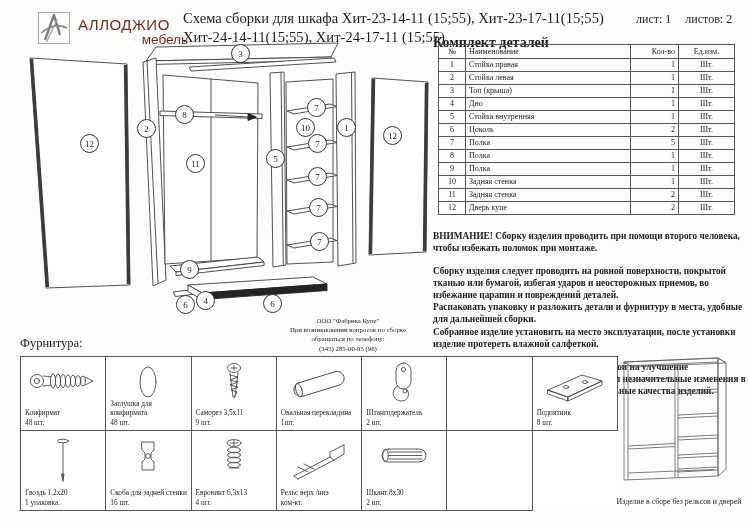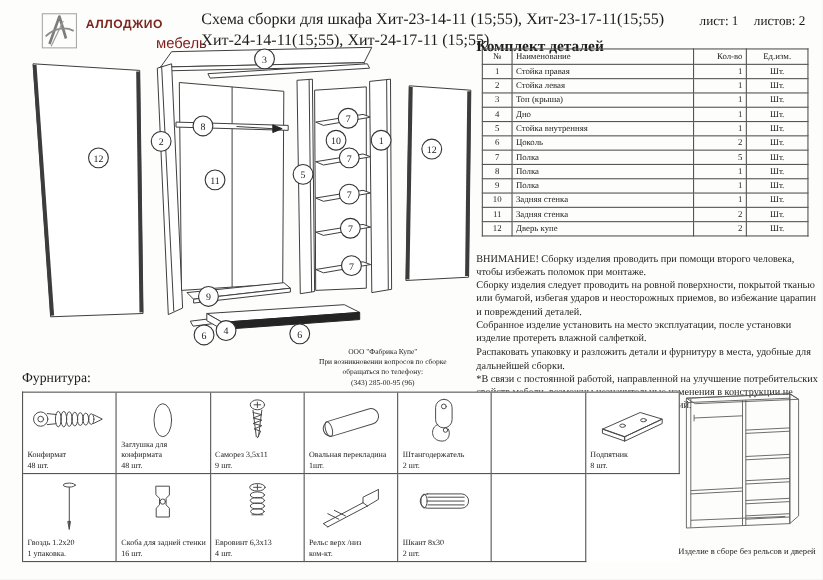--- a/index.html
+++ b/index.html
@@ -1,21 +1,21 @@
 <!DOCTYPE html>
 <html><head>
 <meta charset="utf-8">
 <style>
   html,body{margin:0;padding:0;background:#e8e8e8;}
   .page{position:relative;width:748px;height:527px;background:#fdfdfb;overflow:hidden;
         font-family:"Liberation Serif",serif;color:#1c1c1c;}
   
   .logo-box{position:absolute;left:37px;top:11px;}
   .brand{position:absolute;left:78px;top:16px;font-family:"Liberation Sans",sans-serif;
-         font-weight:bold;font-size:11px;letter-spacing:.5px;}
+         font-weight:normal;font-size:15px;letter-spacing:.5px;}
   .brand-sub{position:absolute;left:78px;top:32px;width:110px;text-align:right;
          font-family:"Liberation Sans",sans-serif;font-size:13.5px;}
   .title{position:absolute;left:183px;top:9px;font-size:14.6px;line-height:1.28;white-space:nowrap;}
   .sheetinfo{position:absolute;left:636px;top:12px;font-size:12px;white-space:nowrap;}
   .sheetinfo span{margin-right:14px;margin-top:40px;}
   
   .diag{position:absolute;left:15px;top:40px;}
   .diag *{stroke:#3c3c3c;stroke-width:.9;fill:none;stroke-linejoin:round;}
   .diag .f{fill:#ffffff;}
   .diag .dk{fill:#242424;stroke:#242424;}
@@ -29,22 +29,22 @@
   .parts-table{position:absolute;left:438px;top:44px;border-collapse:collapse;table-layout:fixed;}
   .parts-table th,.parts-table td{border:1px solid #555;font-size:8px;font-weight:normal;
        padding:0 3px;height:12px;line-height:1;overflow:hidden;white-space:nowrap;}
   .parts-table th{height:13px;}
   .c-num{width:20px;text-align:center;}
   .c-name{width:158px;text-align:left;}
   .c-qty{width:41px;text-align:right;}
   .c-unit{width:49px;text-align:center;}
   
   .notes{position:absolute;left:433px;top:230px;width:314px;font-size:9.3px;line-height:1.3;}
-  .notes p{margin:0;}
-  .notes p.sp{}
+  .notes p{margin:0;font-weight:bold;}
+  .notes p.sp{margin-top:11px;}
   
   .hw-title{position:absolute;left:20px;top:336px;font-size:12.5px;}
   .hw-grid{position:absolute;left:20px;top:356px;width:597px;display:grid;
            grid-template-columns:repeat(7,1fr);grid-template-rows:74px 80px;
            border-top:1px solid #555;border-left:1px solid #555;background:#fff;}
   .hw-cell{position:relative;border-right:1px solid #555;border-bottom:1px solid #555;}
   .hw-cell svg{position:absolute;top:3px;left:50%;transform:translateX(-50%);}
   .hw-cell svg *{stroke:#4a4a4a;stroke-width:.9;fill:none;stroke-linecap:round;stroke-linejoin:round;}
   .hw-cell svg .fat{stroke-width:3.6;stroke:#6a6a6a;}
   .hw-cell svg .fill{fill:#4a4a4a;}
@@ -257,22 +257,22 @@
           <td class="c-name">Дверь купе</td>
           <td class="c-qty">2</td>
           <td class="c-unit">Шт.</td>
         </tr>
   </tbody>
     </table>
 
   <div class="notes">
     <p>ВНИМАНИЕ! Сборку изделия проводить при помощи второго человека, чтобы избежать поломок при монтаже.</p>
     <p class="sp">Сборку изделия следует проводить на ровной поверхности, покрытой тканью или бумагой, избегая ударов и неосторожных приемов, во избежание царапин и повреждений деталей.</p>
+    <p>Распаковать упаковку и разложить детали и фурнитуру в места, удобные для дальнейшей сборки.</p>
     <p>Собранное изделие установить на место эксплуатации, после установки изделие протереть влажной салфеткой.</p>
-    <p>Распаковать упаковку и разложить детали и фурнитуру в места, удобные для дальнейшей сборки.</p>
     <p class="sp">*В связи с постоянной работой, направленной на улучшение потребительских свойств мебели, возможны незначительные изменения в конструкции не влияющие на функциональные качества изделий.</p>
   </div>
 
   <div class="hw-title">Фурнитура:</div>
   <div class="hw-grid">
 
     <div class="hw-cell">
       <svg width="70" height="42" viewBox="0 0 70 42">
         <ellipse cx="9" cy="21" rx="6.5" ry="6.5"></ellipse>
           <ellipse cx="9" cy="21" rx="2.6" ry="2.6"></ellipse>

